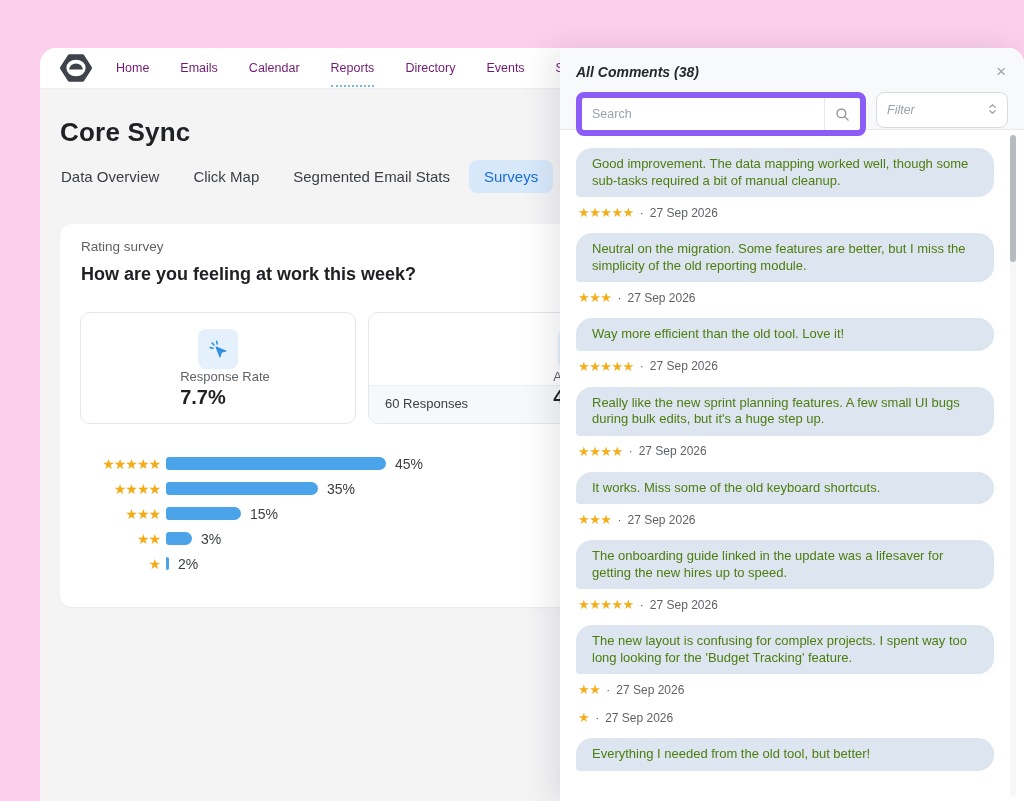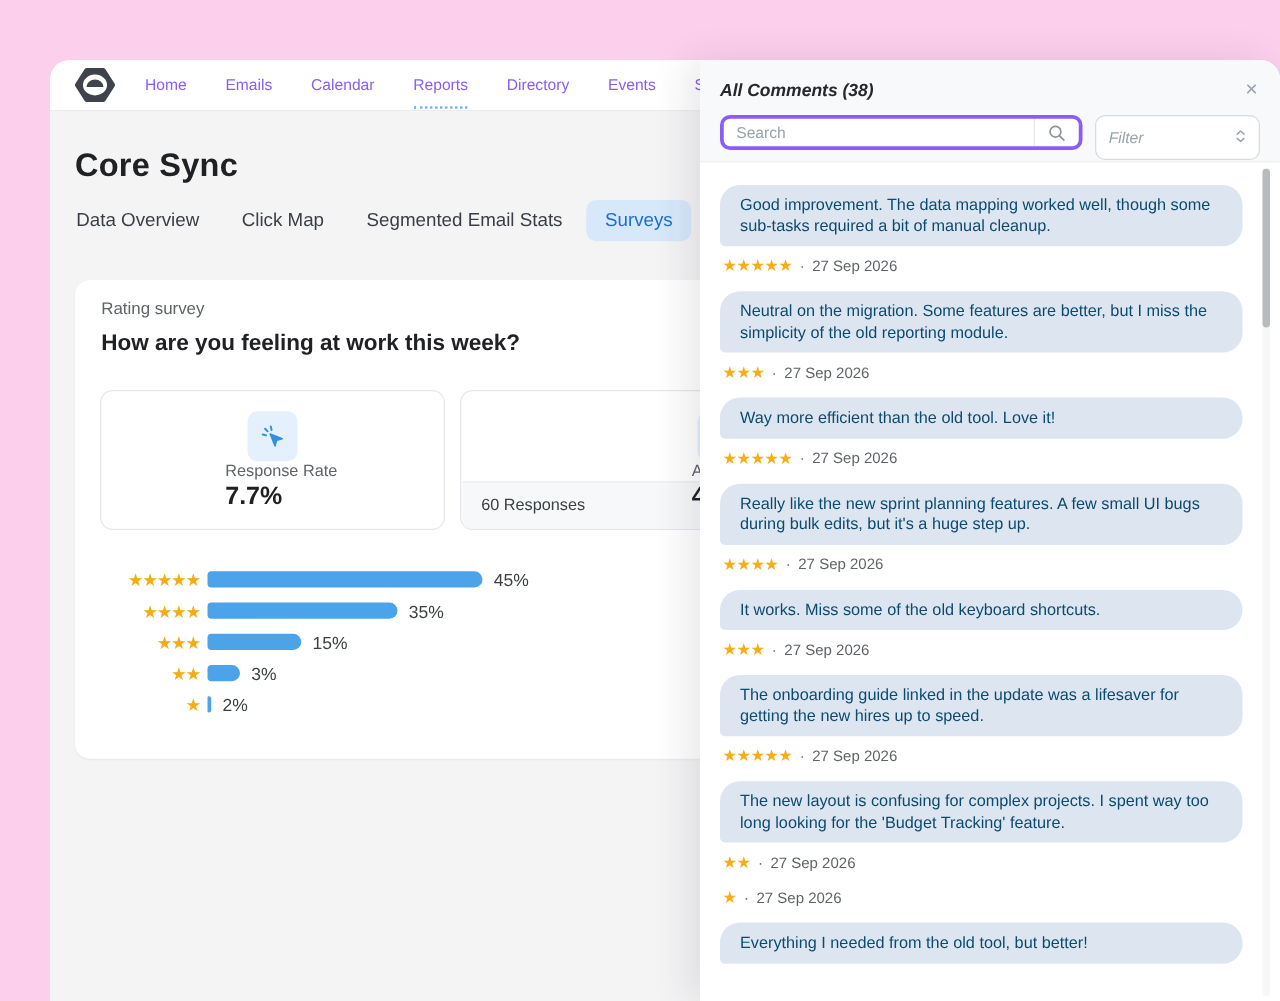--- a/index.html
+++ b/index.html
@@ -9,21 +9,21 @@
   .stage { position:relative; width:1024px; height:801px; background:#fccfec; }
 
   .window { position:absolute; left:40px; top:48px; right:0; bottom:0;
             background:#f4f4f5; border-radius:16px 16px 0 0; }
 
   
   .topnav { position:absolute; left:0; right:0; top:0; height:41px; background:#fff;
             border-bottom:1px solid #ebedef; border-radius:16px 16px 0 0;
             display:flex; align-items:center; padding-left:19px; z-index:1; }
   .logo { margin-right:23px; display:flex; align-items:center; }
-  .nav-item { font-size:12.5px; color:#8b5cf6; margin-right:31px; position:relative;
+  .nav-item { font-size:12.5px; color:#701a75; margin-right:31px; position:relative;
               cursor:pointer; white-space:nowrap; }
   .nav-item.active::after { content:""; position:absolute; left:0; right:0; bottom:-12px;
               border-bottom:2px dotted #79b6ec; }
 
   
   .content { position:absolute; top:41px; left:0; right:0; bottom:0; }
   .page-title { position:absolute; left:20px; top:28px; font-size:26px; font-weight:700;
                 color:#202124; letter-spacing:0.2px; }
   .tabs { position:absolute; left:6px; top:71px; display:flex; align-items:center; gap:4px; }
   .tab { font-size:15px; font-weight:500; color:#3a3f45; padding:8px 15px; border-radius:8px;
@@ -59,36 +59,36 @@
 
   
   .panel { position:absolute; left:520px; top:0; right:0; bottom:0; background:#fff;
            border-top-right-radius:16px; box-shadow:-10px 0 30px rgba(40,40,60,.10); z-index:2; }
   .panel-header { position:absolute; top:0; left:0; right:0; height:82px; background:#f8f9fa;
                   border-bottom:1px solid #e9eaec; border-top-right-radius:16px; padding:15px 16px 0; }
   .panel-title-row { display:flex; justify-content:space-between; align-items:center;font-style:italic; }
   .panel-title { font-size:14px; font-weight:700; color:#26282c; }
   .close-btn { color:#9aa2ab; font-size:17px; cursor:pointer; margin-right:2px; line-height:1; }
   .panel-controls { display:flex; gap:10px; margin-top:12px; }
-  .search-box { flex:1; height:28px; background:#fff; border:3px solid #8b5cf6; border-radius:8px;
+  .search-box { flex:1; height:44px; background:#fff; border:6px solid #8b5cf6; border-radius:8px;
                 display:flex; align-items:center; overflow:hidden; }
   .search-input { flex:1; border:none; outline:none; padding:0 10px; font-size:12.5px;
                   color:#26282c; font-family:inherit; background:transparent; min-width:0; }
   .search-input::placeholder { color:#9aa2ab; }
   .search-icon-seg { width:36px; height:100%; border-left:1px solid #e6e8eb;
                      display:flex; align-items:center; justify-content:center; cursor:pointer; }
   .filter-box { width:132px; height:36px; border:1px solid #d8dbe0; border-radius:8px; background:#fff;
                 display:flex; align-items:center; justify-content:space-between; padding:0 10px;
                 font-size:12.5px; color:#9aa2ab; cursor:pointer; flex:0 0 132px;font-style:italic; }
 
   .comments { position:absolute; top:82px; left:0; right:0; bottom:0; overflow:hidden;
               padding:18px 30px 0 16px; }
   .comment { margin-bottom:13px; }
   .bubble { background:#dde6f0; border-radius:16px 16px 16px 4px; padding:8px 16px;
-            font-size:13px; line-height:16.5px; color:#0c4a6e; }
+            font-size:13px; line-height:16.5px; color:#4d7c0f; }
   .meta { display:flex; align-items:center; gap:6px; margin-top:8px; padding-left:2px; height:15px; }
   .meta-stars { font-size:13px; color:#f5ad18; letter-spacing:-0.5px; line-height:1; }
   .meta-dot, .meta-date { color:#5f6368; font-size:12px; line-height:1; }
 
   .scroll-track { position:absolute; right:8px; top:86px; bottom:4px; width:6px;
                   background:#f7f7f8; border-radius:3px; }
   .scroll-thumb { position:absolute; right:8px; top:87px; width:6px; height:127px;
                   border-radius:3px; background:#b7babf; cursor:pointer; }
 </style>
 </head>

